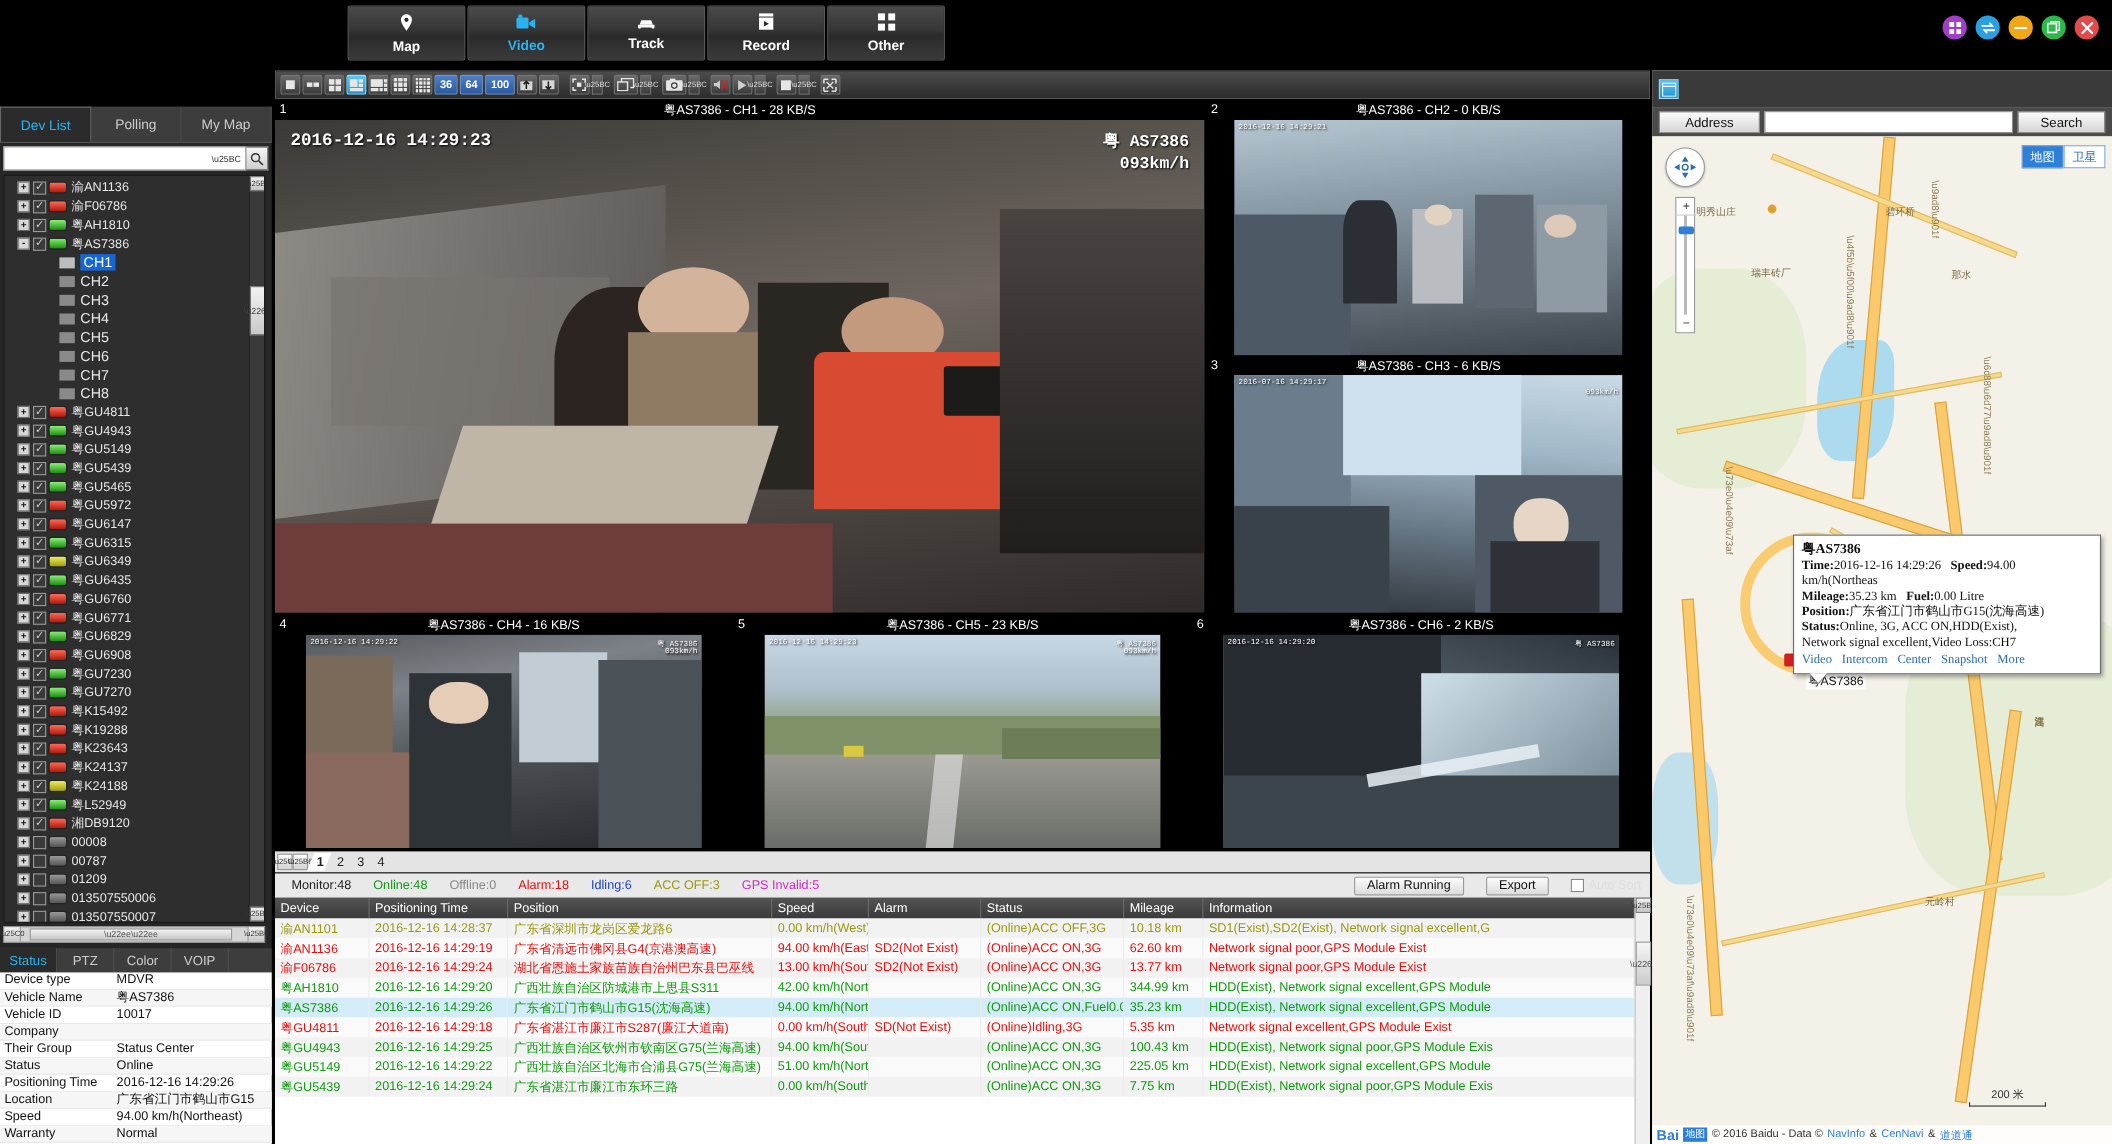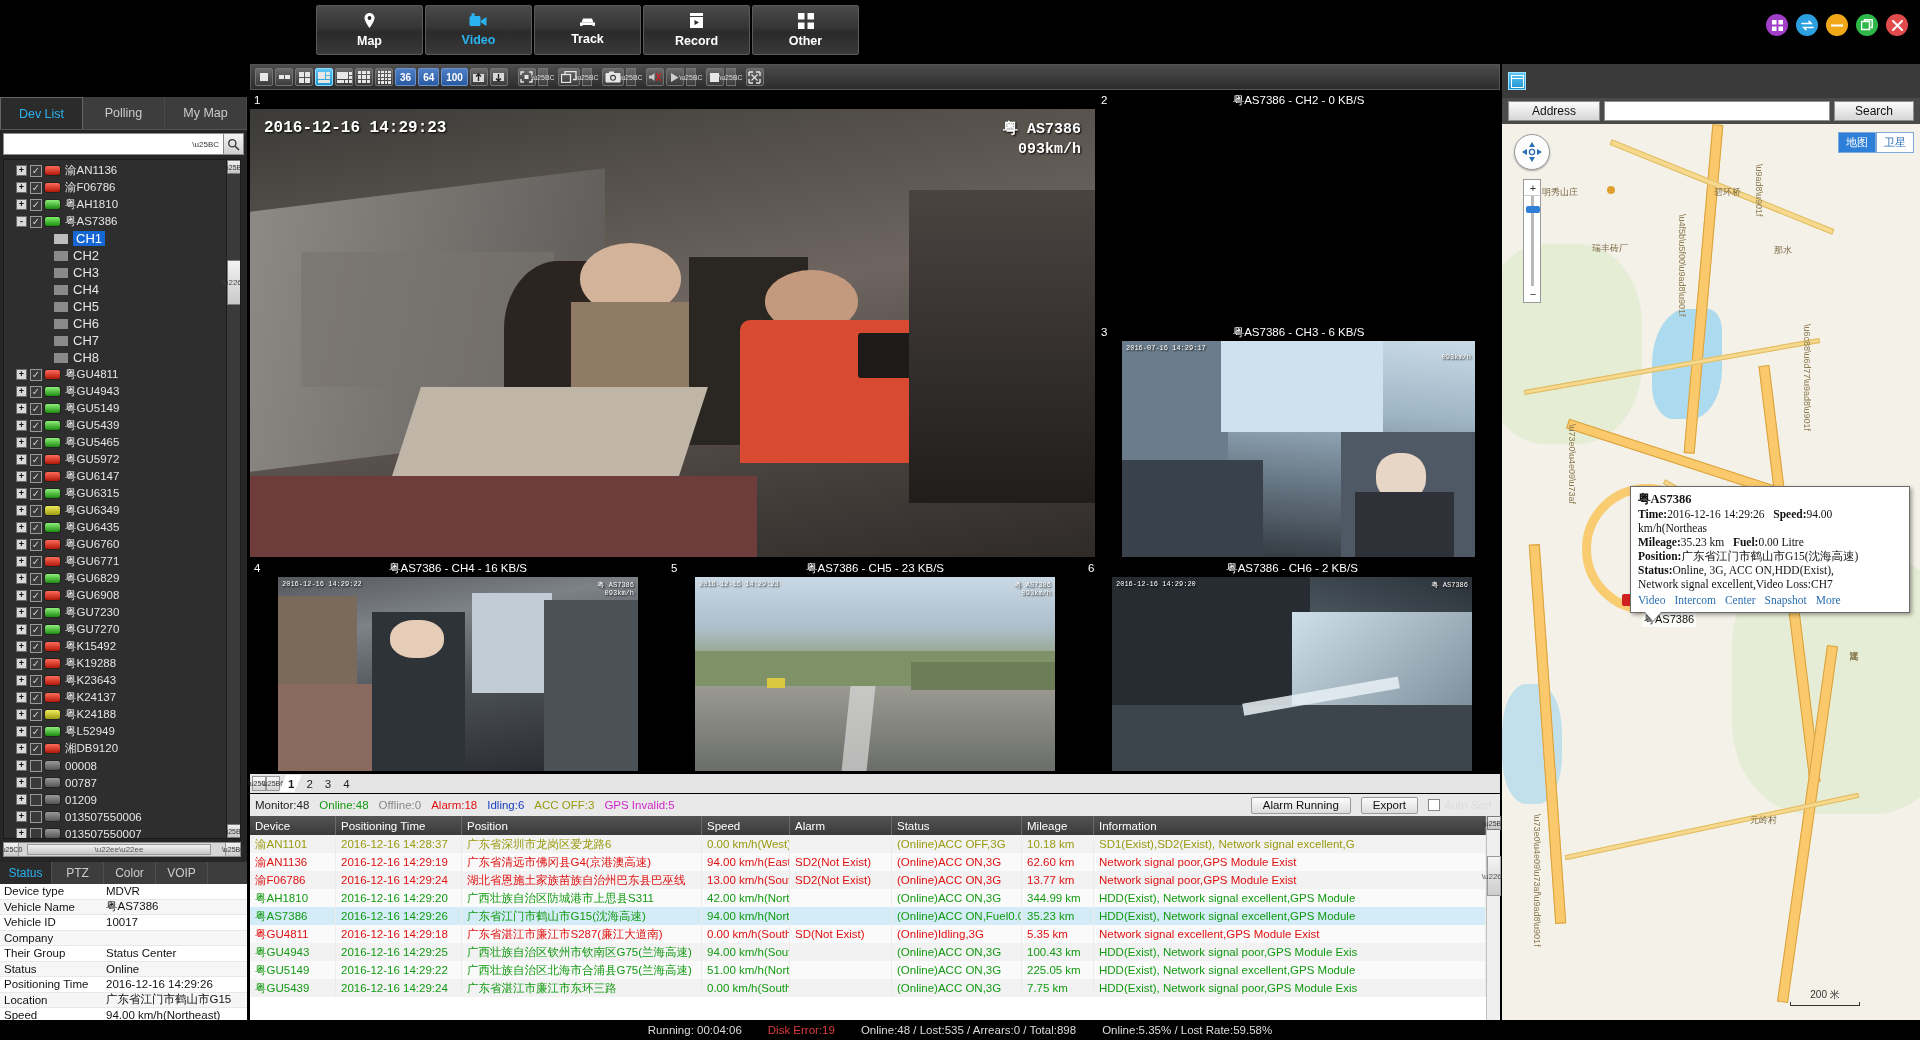--- a/index.html
+++ b/index.html
@@ -106,21 +106,21 @@
   .osd { position:absolute; color:#fff; font-family:"Liberation Mono", monospace; text-shadow:1px 1px 2px #000; }
 
   #pagetabs { position:absolute; left:0; top:710px; width:1250px; height:19px; background:#e4e4e4; display:flex; align-items:center; }
   .parrow { width:14px; height:15px; margin-left:2px; background:linear-gradient(180deg,#fbfbfb,#d4d4d4);
             border:1px solid #999; display:flex; align-items:center; justify-content:center; font-size:7px; color:#333; }
   .ptab { height:17px; padding:0 7px 0 9px; display:flex; align-items:center; font-size:11.5px; color:#222;
           background:#e4e4e4; margin-left:-4px;
           clip-path: polygon(7px 0, 100% 0, calc(100% - 7px) 100%, 0 100%); }
   .ptab.active{ font-weight:bold; background:#fff; }
   #statline { position:absolute; left:0; top:730px; width:1250px; height:22px; background:#e9e9e9;
-              display:flex; align-items:center; gap:10px; padding-left:5px; font-size:11.5px; }
+              display:flex; align-items:center; gap:20px; padding-left:15px; font-size:11.5px; }
   .sbtn { height:17px; padding:0 11px; background:linear-gradient(180deg,#fcfcfc,#dcdcdc); border:1px solid #9a9a9a;
           border-radius:2px; font-size:11.5px; color:#111; display:flex; align-items:center; cursor:pointer; }
 
   #datatable { position:absolute; left:0; top:752px; width:1250px; height:268px; background:#fff; overflow:hidden; }
   .thead { display:flex; height:19px; background:linear-gradient(180deg,#545454,#3a3a3a); color:#fff; font-size:11.5px; }
   .thead div { padding-left:5px; display:flex; align-items:center; border-right:1px solid #6a6a6a; }
   .trowd { display:flex; height:18px; font-size:11.5px; white-space:nowrap; }
   .trowd div { padding-left:5px; overflow:hidden; display:flex; align-items:center; border-right:1px solid #ececec; }
   .trowd:nth-child(odd){ background:#fafafa; } .trowd:nth-child(even){ background:#f2f2f2; }
   .trowd.hl { background:#d4ecf8 !important; }
@@ -723,20 +723,21 @@
             <path d="M3.5 3.5l6 6M9.5 3.5l-6 6" stroke="#e6e6e6" stroke-width="1.1"></path>
           </svg>
       </div>
     </div>
 
     <div id="vidgrid">
 
       <div class="vcell" style="left:0; top:0; width:845px; height:466px;">
         <div class="vtitle">
           <span class="idx">1</span>
+          <span class="nm">粤AS7386 - CH1 - 28 KB/S</span>
         </div>
         <div class="vbody">
           <div class="vscreen" style="background:linear-gradient(170deg,#3b3a38 0%,#55504a 22%,#6e6560 45%,#4e4743 70%,#2e2a28 100%);">
             <div style="position:absolute;left:0;top:18%;width:42%;height:58%;background:linear-gradient(100deg,#8d8a86,#5d5a57);transform:skewY(-7deg);"></div>
             <div style="position:absolute;left:6%;top:32%;width:30%;height:30%;background:rgba(120,115,110,.65);"></div>
             <div style="position:absolute;left:30%;top:34%;width:16%;height:38%;background:#2b2420;border-radius:40% 40% 6% 6%;"></div>
             <div style="position:absolute;left:39%;top:30%;width:12%;height:16%;background:#d3b49a;border-radius:50%;"></div>
             <div style="position:absolute;left:38%;top:43%;width:16%;height:30%;background:#8f7a63;"></div>
             <div style="position:absolute;left:52%;top:33%;width:14%;height:42%;background:#2a2622;"></div>
             <div style="position:absolute;left:61%;top:36%;width:11%;height:14%;background:#c49a7e;border-radius:50%;"></div>
@@ -750,20 +751,32 @@
             <div class="osd" style="right:14px;top:32px;font-size:15px;font-weight:bold;">093km/h</div>
           </div>
         </div>
       </div>
 
       <div class="vcell" style="left:847px; top:0; width:403px; height:232px;">
         <div class="vtitle">
           <span class="idx">2</span>
           <span class="nm">粤AS7386 - CH2 - 0 KB/S</span>
         </div>
+        <div class="vbody" style="left:25px;right:25px;">
+          <div class="vscreen" style="background:linear-gradient(175deg,#b7c7d2 0%,#8ea0ac 30%,#6e7b86 60%,#3e454c 100%);">
+            <div style="position:absolute;left:0;top:40%;width:30%;height:60%;background:#4d5a66;"></div>
+            <div style="position:absolute;left:28%;top:34%;width:14%;height:44%;background:#2b2f35;border-radius:30% 30% 0 0;"></div>
+            <div style="position:absolute;left:46%;top:38%;width:13%;height:40%;background:#b9bcc0;"></div>
+            <div style="position:absolute;left:62%;top:32%;width:15%;height:48%;background:#5d6771;"></div>
+            <div style="position:absolute;left:78%;top:36%;width:18%;height:46%;background:#8e9aa4;"></div>
+            <div style="position:absolute;left:49%;top:36%;width:7%;height:9%;background:#e2d2c2;border-radius:50%;"></div>
+            <div style="position:absolute;left:80%;top:40%;width:8%;height:10%;background:#ddc9b8;border-radius:50%;"></div>
+            <div class="osd" style="left:4px;top:3px;font-size:7px;">2016-12-16  14:29:21</div>
+          </div>
+        </div>
       </div>
 
       <div class="vcell" style="left:847px; top:232px; width:403px; height:234px;">
         <div class="vtitle">
           <span class="idx">3</span>
           <span class="nm">粤AS7386 - CH3 - 6 KB/S</span>
         </div>
         <div class="vbody" style="left:25px;right:25px;">
           <div class="vscreen" style="background:linear-gradient(185deg,#c9dae6 0%,#9fb6c6 32%,#6a7a88 62%,#2c3238 100%);">
             <div style="position:absolute;left:0;top:0;width:30%;height:55%;background:#6b7d8c;"></div>
@@ -1077,20 +1090,14 @@
         <span>© 2016 Baidu - Data ©</span>
         <span class="attrlink">NavInfo</span>
         <span>&amp;</span>
         <span class="attrlink">CenNavi</span>
         <span>&amp;</span>
         <span class="attrlink">道道通</span>
       </div>
     </div>
   </div>
 
-  <div id="bottombar">
-    <span>Running: 00:04:06</span>
-    <span class="bred">Disk Error:19</span>
-    <span>Online:48 / Lost:535 / Arrears:0 / Total:898</span>
-    <span>Online:5.35% / Lost Rate:59.58%</span>
-  </div>
 
 </div>
 
 </body></html>

